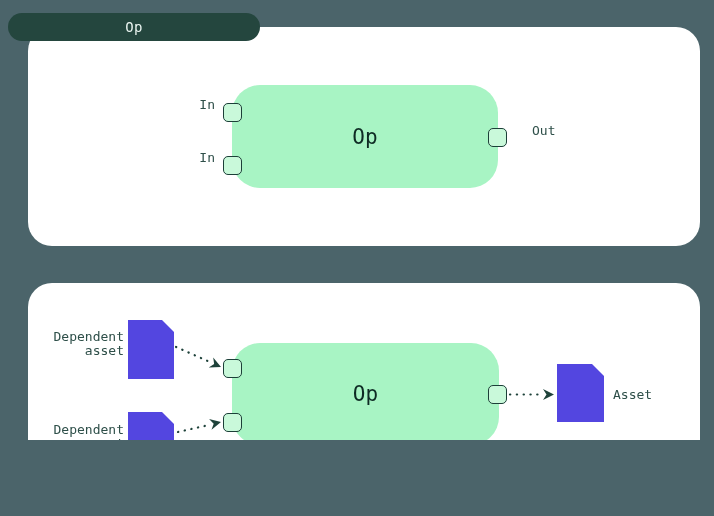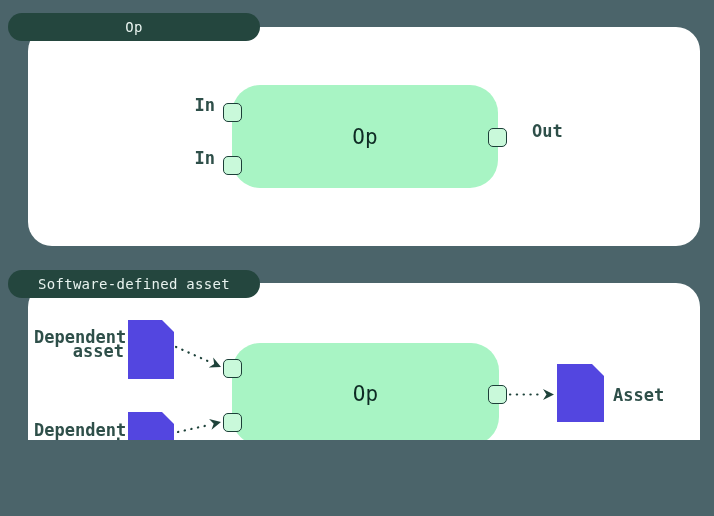--- a/index.html
+++ b/index.html
@@ -74,24 +74,23 @@
     width: 19px;
     height: 19px;
     background: var(--handle-bg);
     border: 1.5px solid var(--handle-border);
     border-radius: 5px;
     z-index: 2;
   }
   .io-label {
     position: absolute;
     color: var(--label-text);
-    font-size: 17px;
+    font-size: 13px;
     line-height: 14px;
     white-space: pre-line;
-    font-weight: bold;
   }
   .io-label--right { text-align: right; }
   .doc {
     position: absolute;
     background: var(--asset-fill);
     clip-path: polygon(0 0, calc(100% - 12px) 0, 100% 12px, 100% 100%, 0 100%);
   }
   .arrow-layer {
     position: absolute;
     inset: 0;
@@ -126,23 +125,20 @@
       <span class="node-label">Op</span>
     </div>
 
     <div class="handle" style="left:195px; top:76px;"></div>
     <div class="handle" style="left:195px; top:129px;"></div>
     <div class="handle" style="left:460px; top:101px;"></div>
 
     <span class="io-label" style="left:504px; top:97px; width:50px;">Out</span>
   </div>
 
-  <div class="pill pill--sda">
-    <span>Software-defined asset</span>
-  </div>
 
   <div class="card card--sda">
     <span class="io-label io-label--right" style="left:6px; top:47px; width:90px;">Dependent
 asset</span>
     <span class="io-label io-label--right" style="left:6px; top:140px; width:90px;">Dependent
 asset</span>
 
     <div class="doc" style="left:100px; top:37px; width:46px; height:59px;"></div>
     <div class="doc" style="left:100px; top:129px; width:46px; height:60px;"></div>
 

